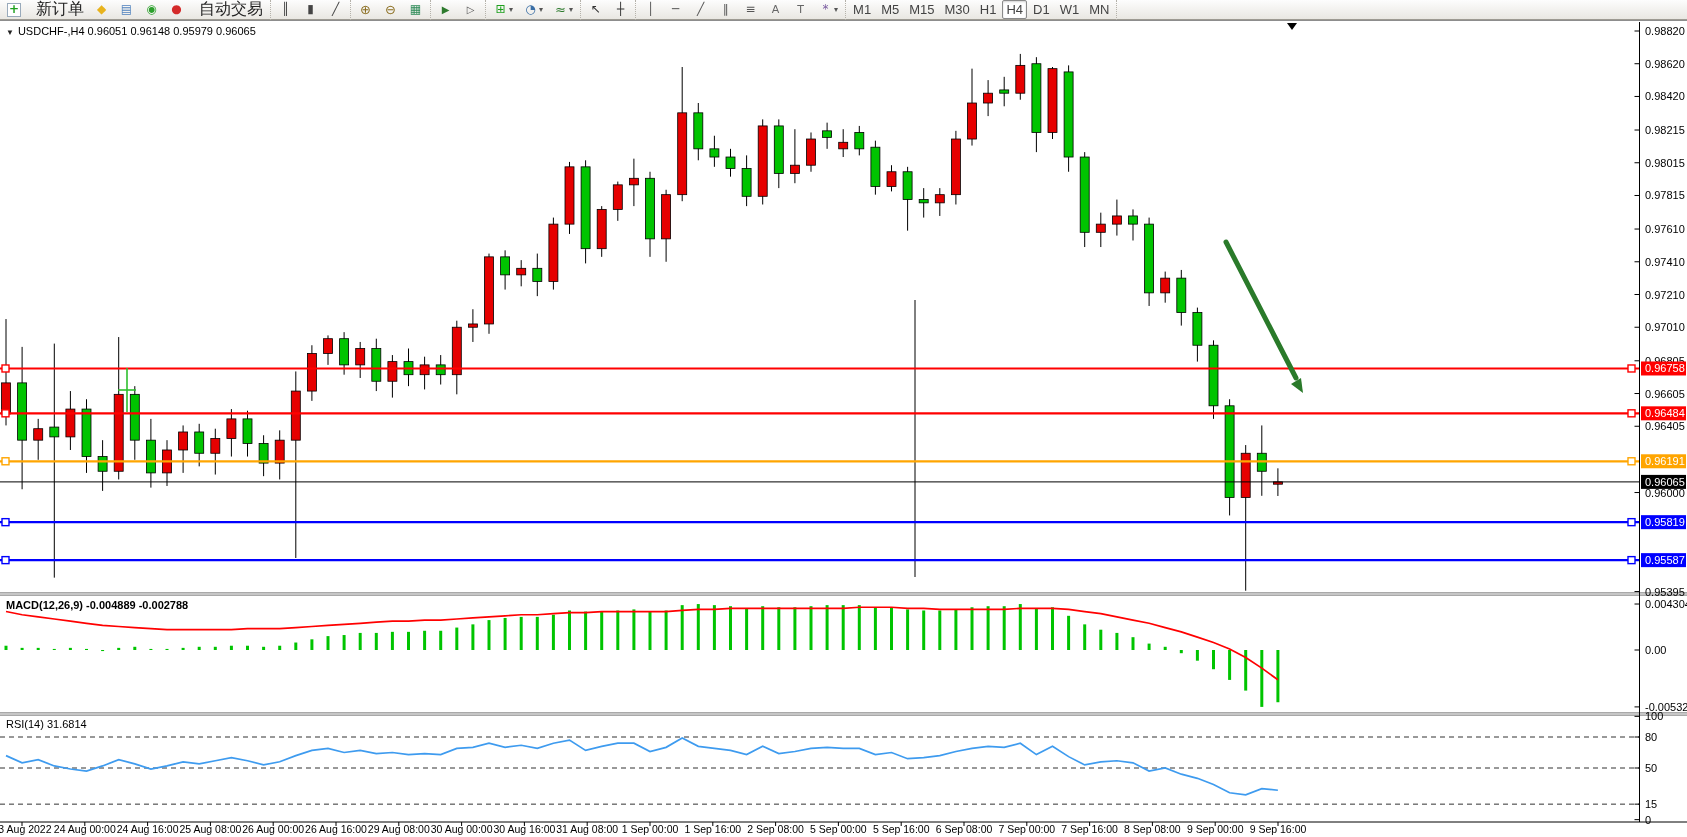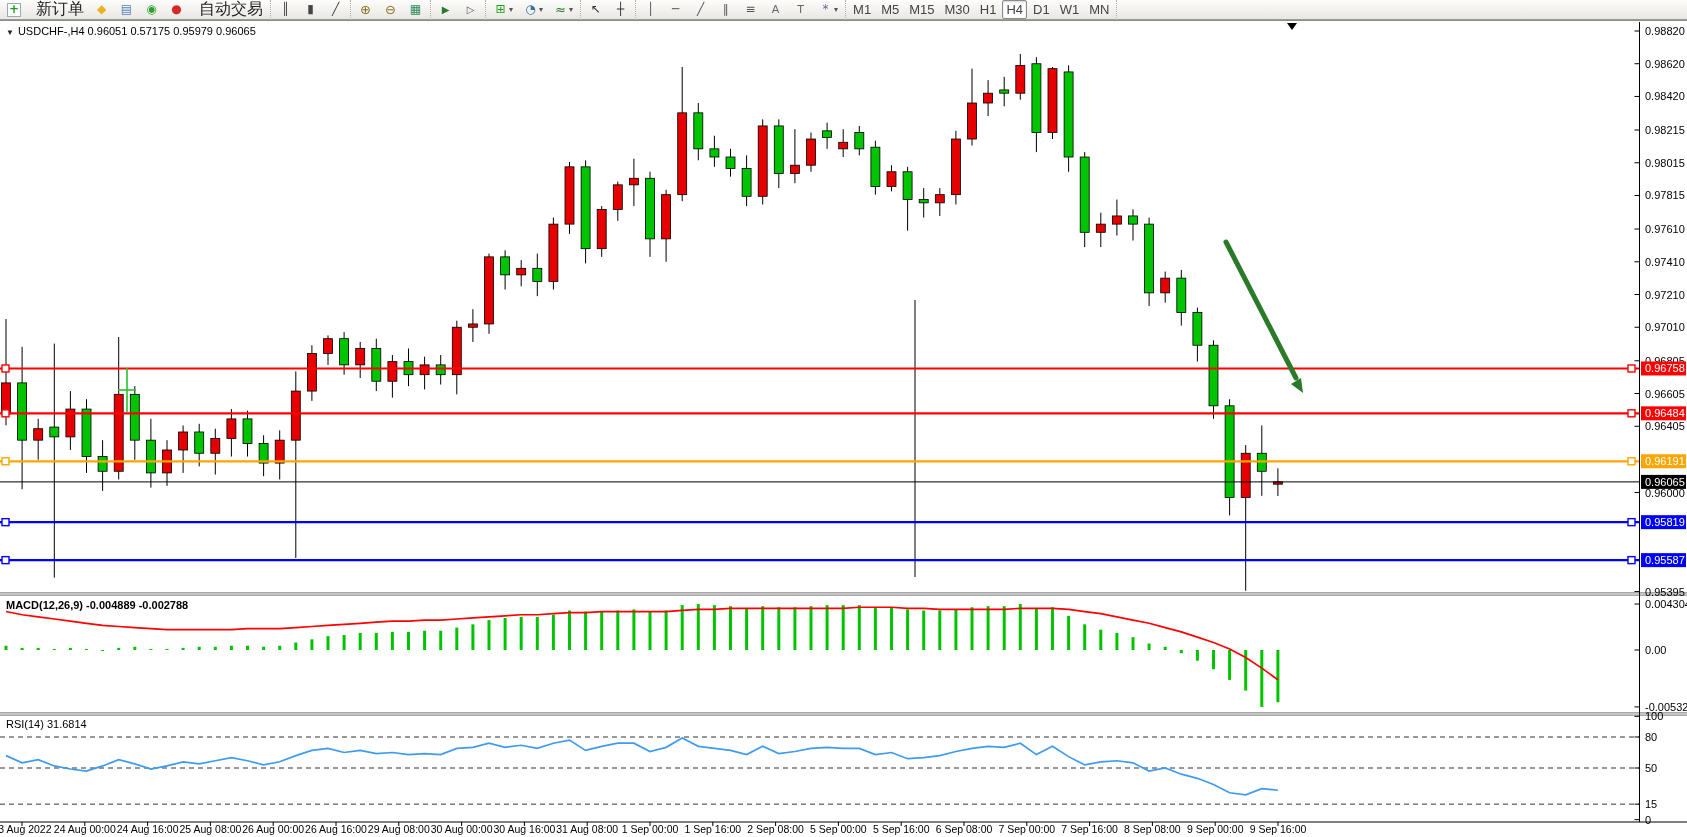--- a/index.html
+++ b/index.html
@@ -191,21 +191,21 @@
         <span class="search-glass"></span>
       </span>
     <span class="tb-btn" style="position:relative;">
       <span class="chat-bubble">
           <span class="badge">1</span>
         </span>
     </span>
   </div>
 
   <div id="chart-title" class="panel-label">
-    <span class="tri">▼</span><span>USDCHF-,H4  0.96051 0.57175 0.95979 0.96065</span>
+    <span class="tri">▼</span><span>USDCHF-,H4  0.96051 0.96148 0.95979 0.96065</span>
   </div>
   <div id="macd-label" class="panel-label">MACD(12,26,9) -0.004889 -0.002788</div>
   <div id="rsi-label" class="panel-label">RSI(14) 31.6814</div>
 
   <svg id="chart-svg" width="1687" height="837">
       <rect x="0" y="21" width="1687" height="816" fill="#ffffff"></rect>
       <line x1="6" y1="319.0523731587553" x2="6" y2="425.4353518821606" stroke="#000" stroke-width="1"></line>
       <rect x="1.5" y="382.88216039279814" width="9" height="31.09656301145685" fill="#E60000" stroke="#000" stroke-width="0.8"></rect>
       <line x1="22.1" y1="346.87561374795393" x2="22.1" y2="489.26513911620157" stroke="#000" stroke-width="1"></line>
       <rect x="17.6" y="382.88216039279814" width="9" height="57.28314238952635" fill="#00C400" stroke="#000" stroke-width="0.8"></rect>

